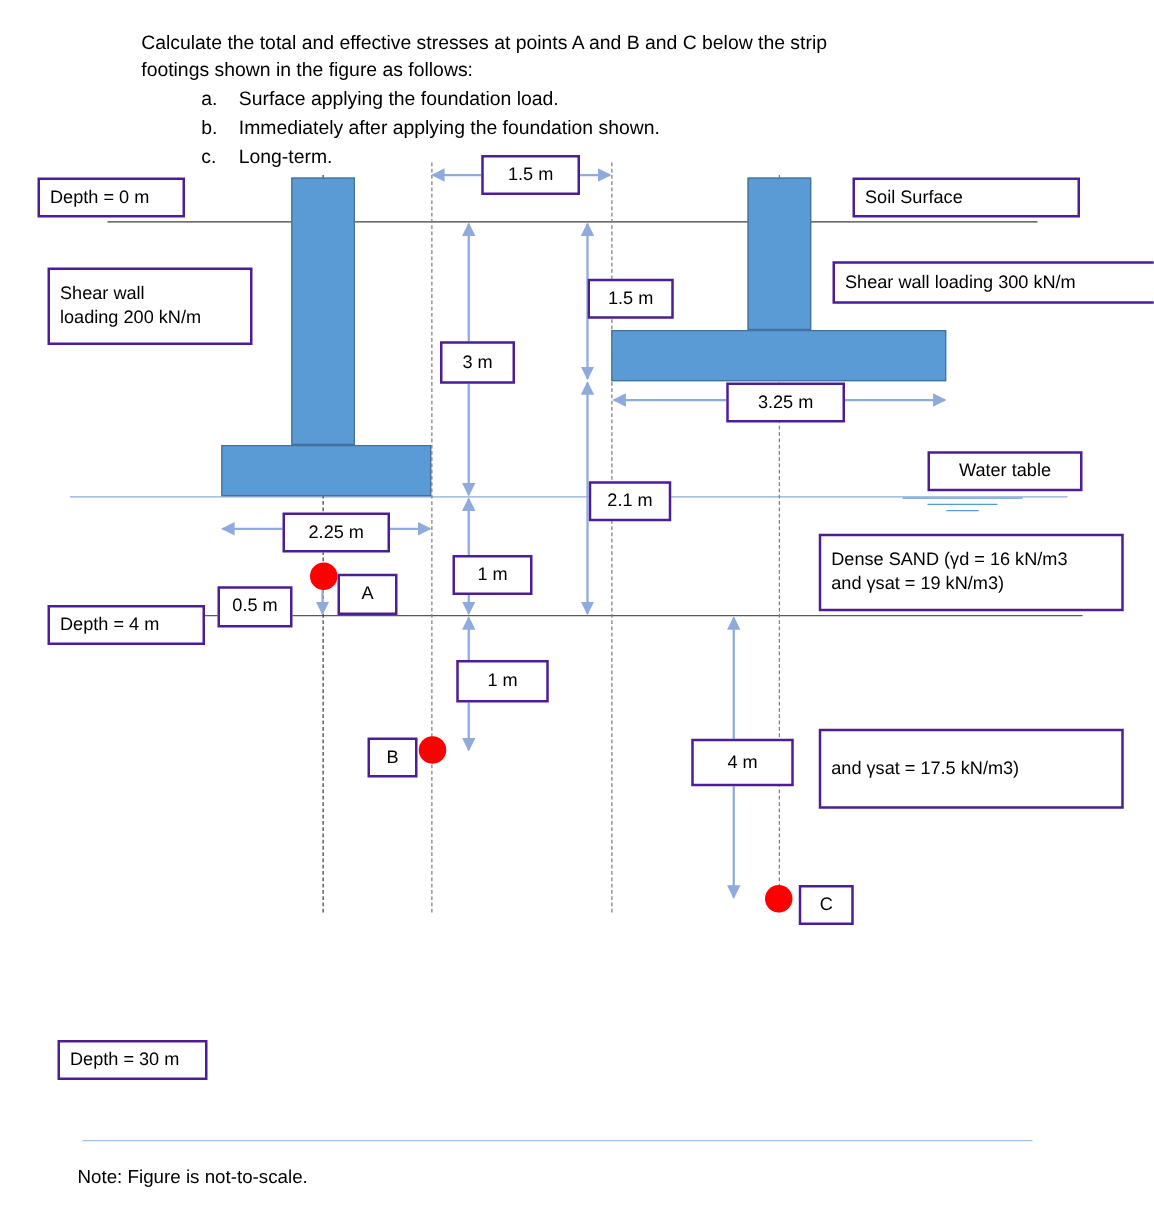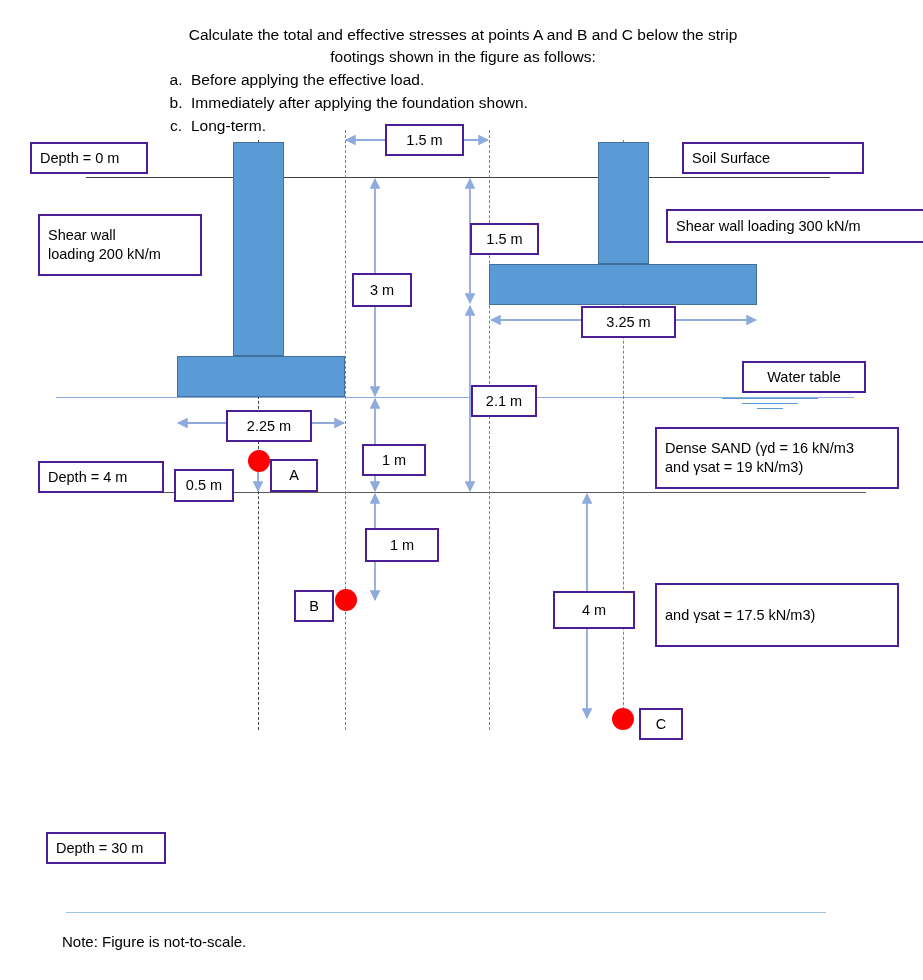--- a/index.html
+++ b/index.html
@@ -4,21 +4,21 @@
 <style>
   html,body{margin:0;padding:0;background:#fff;}
   body{
     width:923px;height:980px;position:relative;overflow:hidden;
     font-family:"Liberation Sans", sans-serif;
     color:#000;
   }
   .abs{position:absolute;}
 
   
-  #question{left:113px;top:24px;width:700px;font-size:15.5px;line-height:22px;text-align:center;}
+  #question{left:113px;top:24px;width:700px;font-size:15.5px;line-height:22px;}
   #question .qline{white-space:pre-wrap;}
   #question ol{margin:0;padding:0;list-style:none;}
   #question li{display:flex;gap:0;margin-left:48px;line-height:23px;}
   #question li .mk{width:30px;flex:none;}
 
   
   .lbl{
     position:absolute;border:2px solid #4c1d95;background:#fff;
     font-size:14.5px;line-height:19px;
     display:flex;flex-direction:column;justify-content:center;
@@ -54,21 +54,21 @@
 </style>
 </head>
 <body>
 
 <div id="question" class="abs">
   <div class="qline">Calculate the total and effective stresses at points A and B and C below the strip</div>
   <div class="qline">footings shown in the figure as follows:</div>
   <ol>
     <li>
       <span class="mk">a.</span>
-      <span>Before applying the effective load.</span>
+      <span>Surface applying the foundation load.</span>
     </li>
     <li>
       <span class="mk">b.</span>
       <span>Immediately after applying the foundation shown.</span>
     </li>
     <li>
       <span class="mk">c.</span>
       <span>Long-term.</span>
     </li>
   </ol>
@@ -178,21 +178,21 @@
 
 <div class="lbl ctr" style="left:362px;top:444px;width:64px;height:32px;">
   <span>1 m</span>
 </div>
 
 <div class="lbl" style="left:655px;top:427px;width:244px;height:62px;">
   <span class="r">Dense SAND (γd = 16 kN/m3</span>
   <span class="r">and γsat = 19 kN/m3)</span>
 </div>
 
-<div class="lbl" style="left:38px;top:461px;width:126px;height:32px;">
+<div class="lbl" style="left:38px;top:484px;width:126px;height:32px;">
   <span>Depth = 4 m</span>
 </div>
 
 <div class="lbl ctr" style="left:174px;top:469px;width:60px;height:33px;">
   <span>0.5 m</span>
 </div>
 
 <div class="lbl ctr" style="left:270px;top:459px;width:48px;height:33px;">
   <span>A</span>
 </div>

